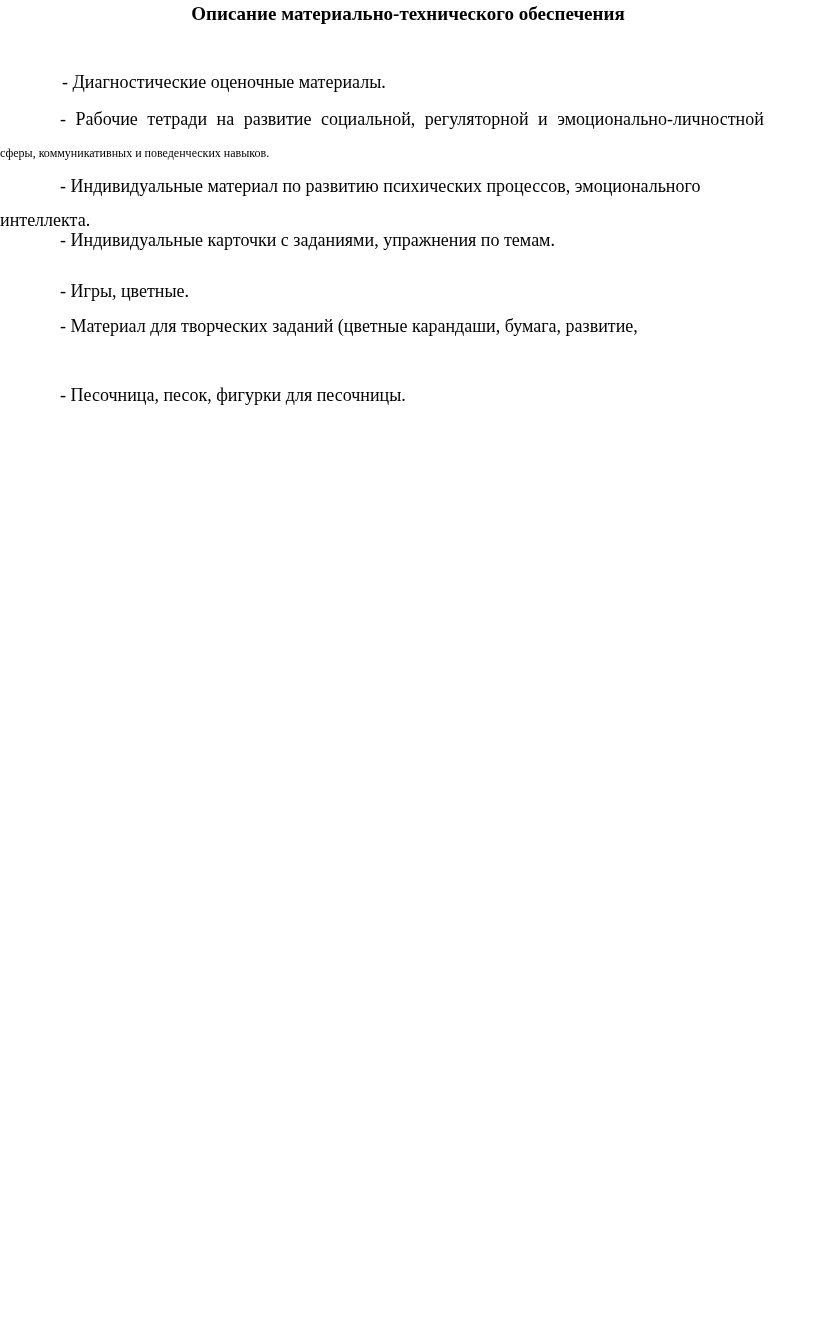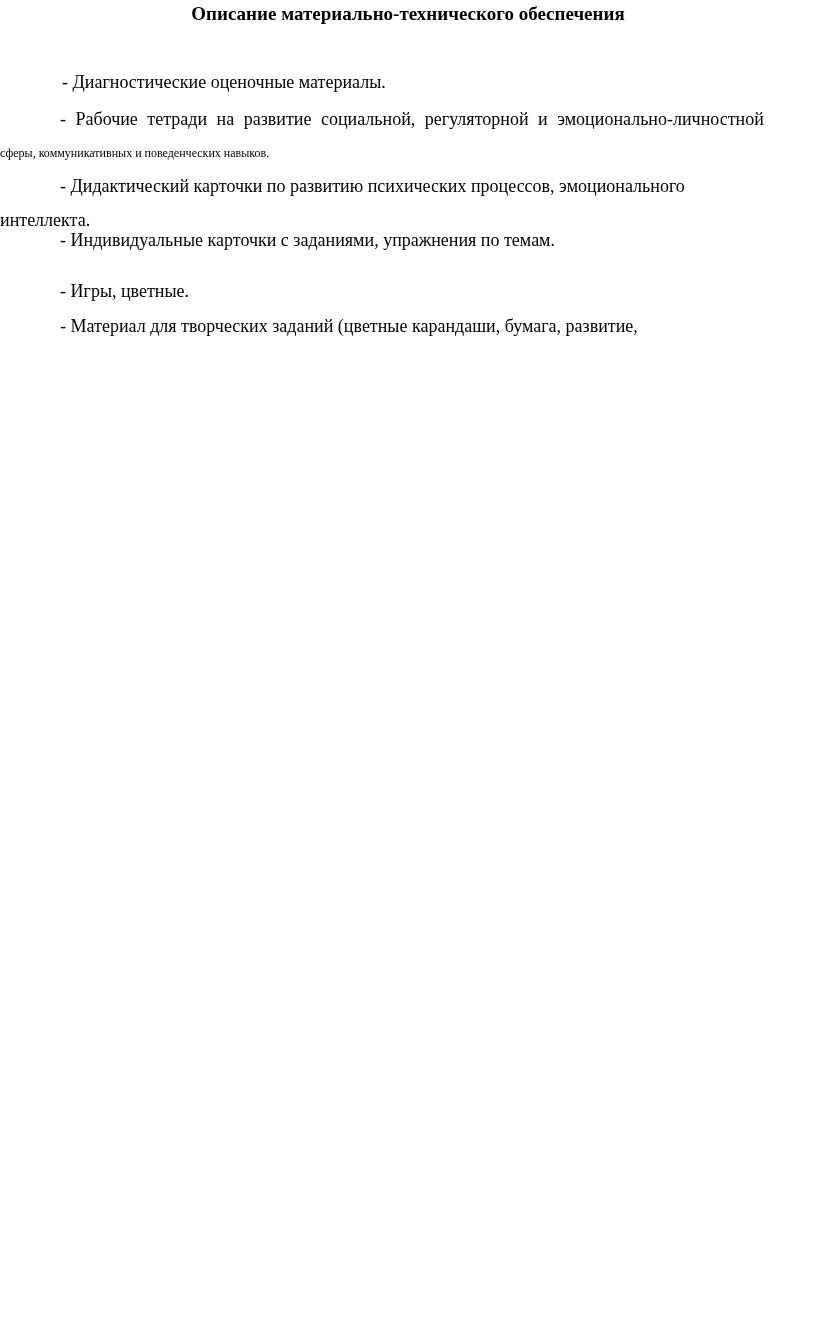--- a/index.html
+++ b/index.html
@@ -48,23 +48,24 @@
 
 <div class="page">
 
   <div class="title">Описание материально-технического обеспечения</div>
 
   <div class="line indent" style="top:70px; left:62px;">- Диагностические оценочные материалы.</div>
 
   <div class="line indent" style="top:107px; width:754px; word-spacing:5px;">- Рабочие тетради  на развитие социальной, регуляторной и эмоционально-личностной</div>
   <div class="line flush small" style="top:141px; left:0px;">сферы,  коммуникативных  и поведенческих навыков.</div>
 
-  <div class="line indent" style="top:174px;">- Дидактический карточки по развитию психических процессов, эмоционального</div>
+  <div class="line indent" style="top:174px;">- Индивидуальные материал по развитию психических процессов, эмоционального</div>
   <div class="line flush" style="top:208px; left:0px;">интеллекта.</div>
 
   <div class="line indent" style="top:228px;">- Индивидуальные карточки с заданиями, упражнения по темам.</div>
 
   <div class="line indent" style="top:279px;">- Игры, цветные.</div>
 
   <div class="line indent" style="top:314px;">- Материал для творческих заданий (цветные карандаши, бумага, развитие,</div>
 
+  <div class="line indent" style="top:383px;">- Песочница, песок, фигурки для песочницы.</div>
 
 </div>
 
 </body></html>

